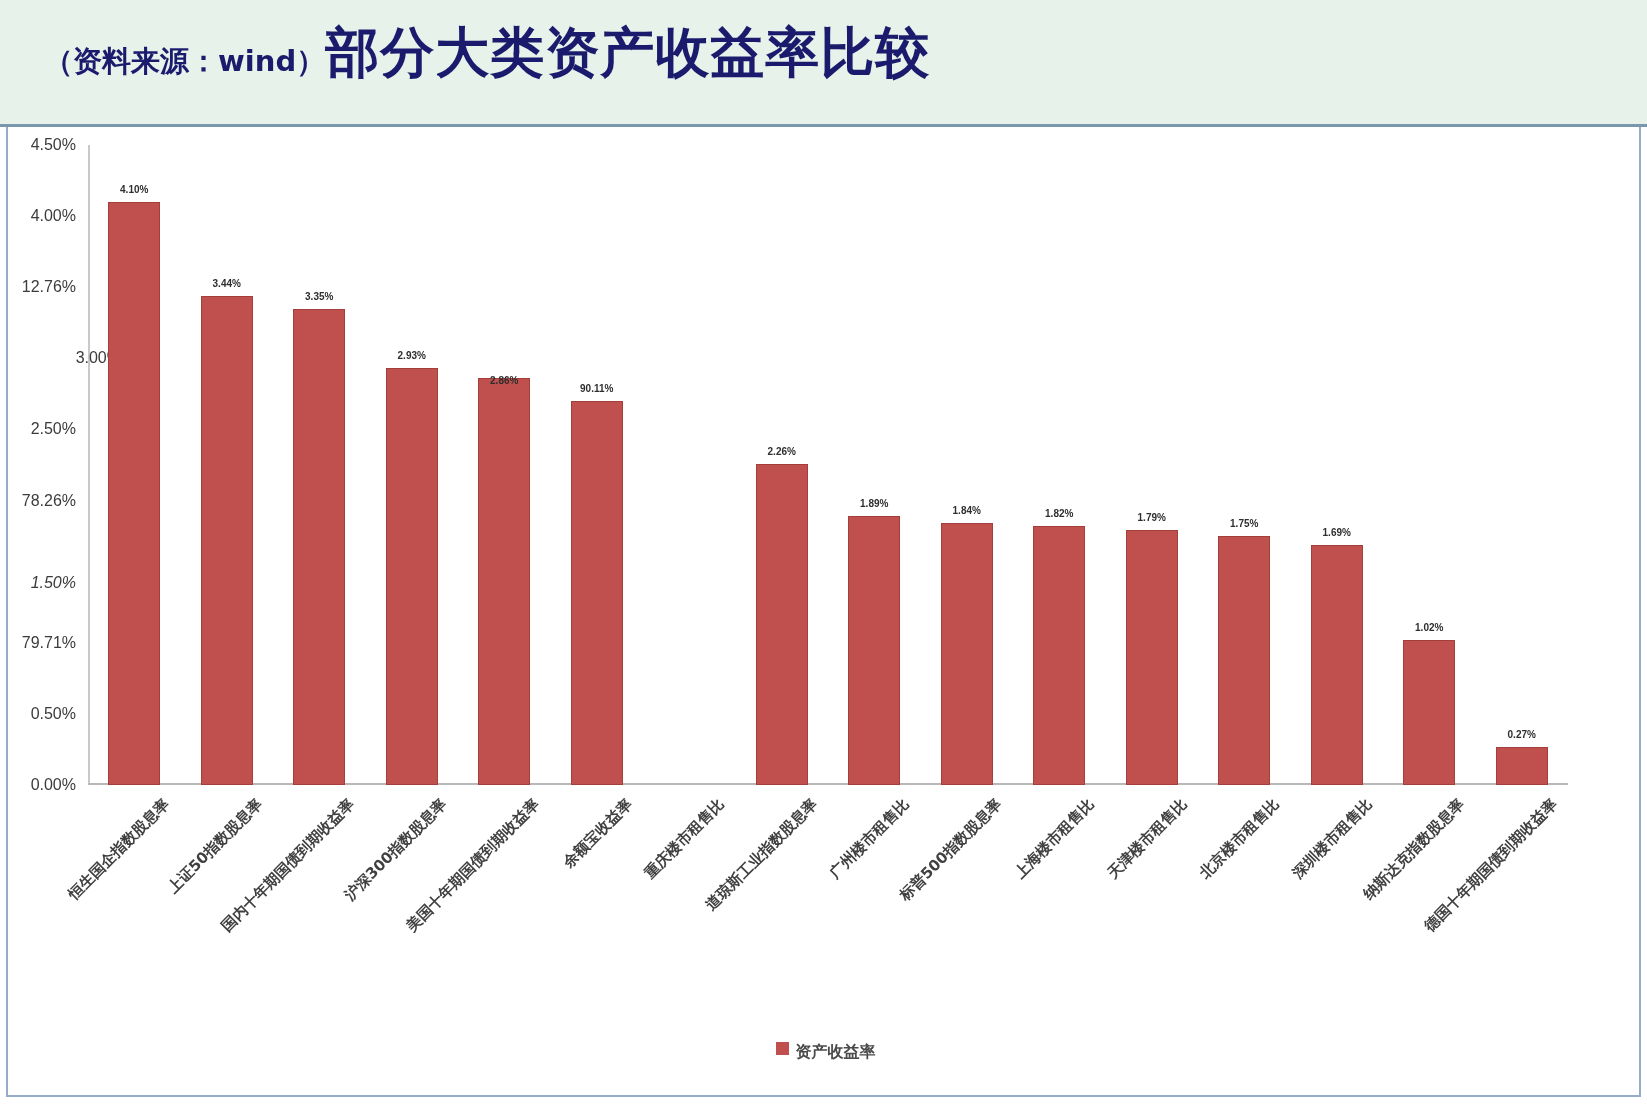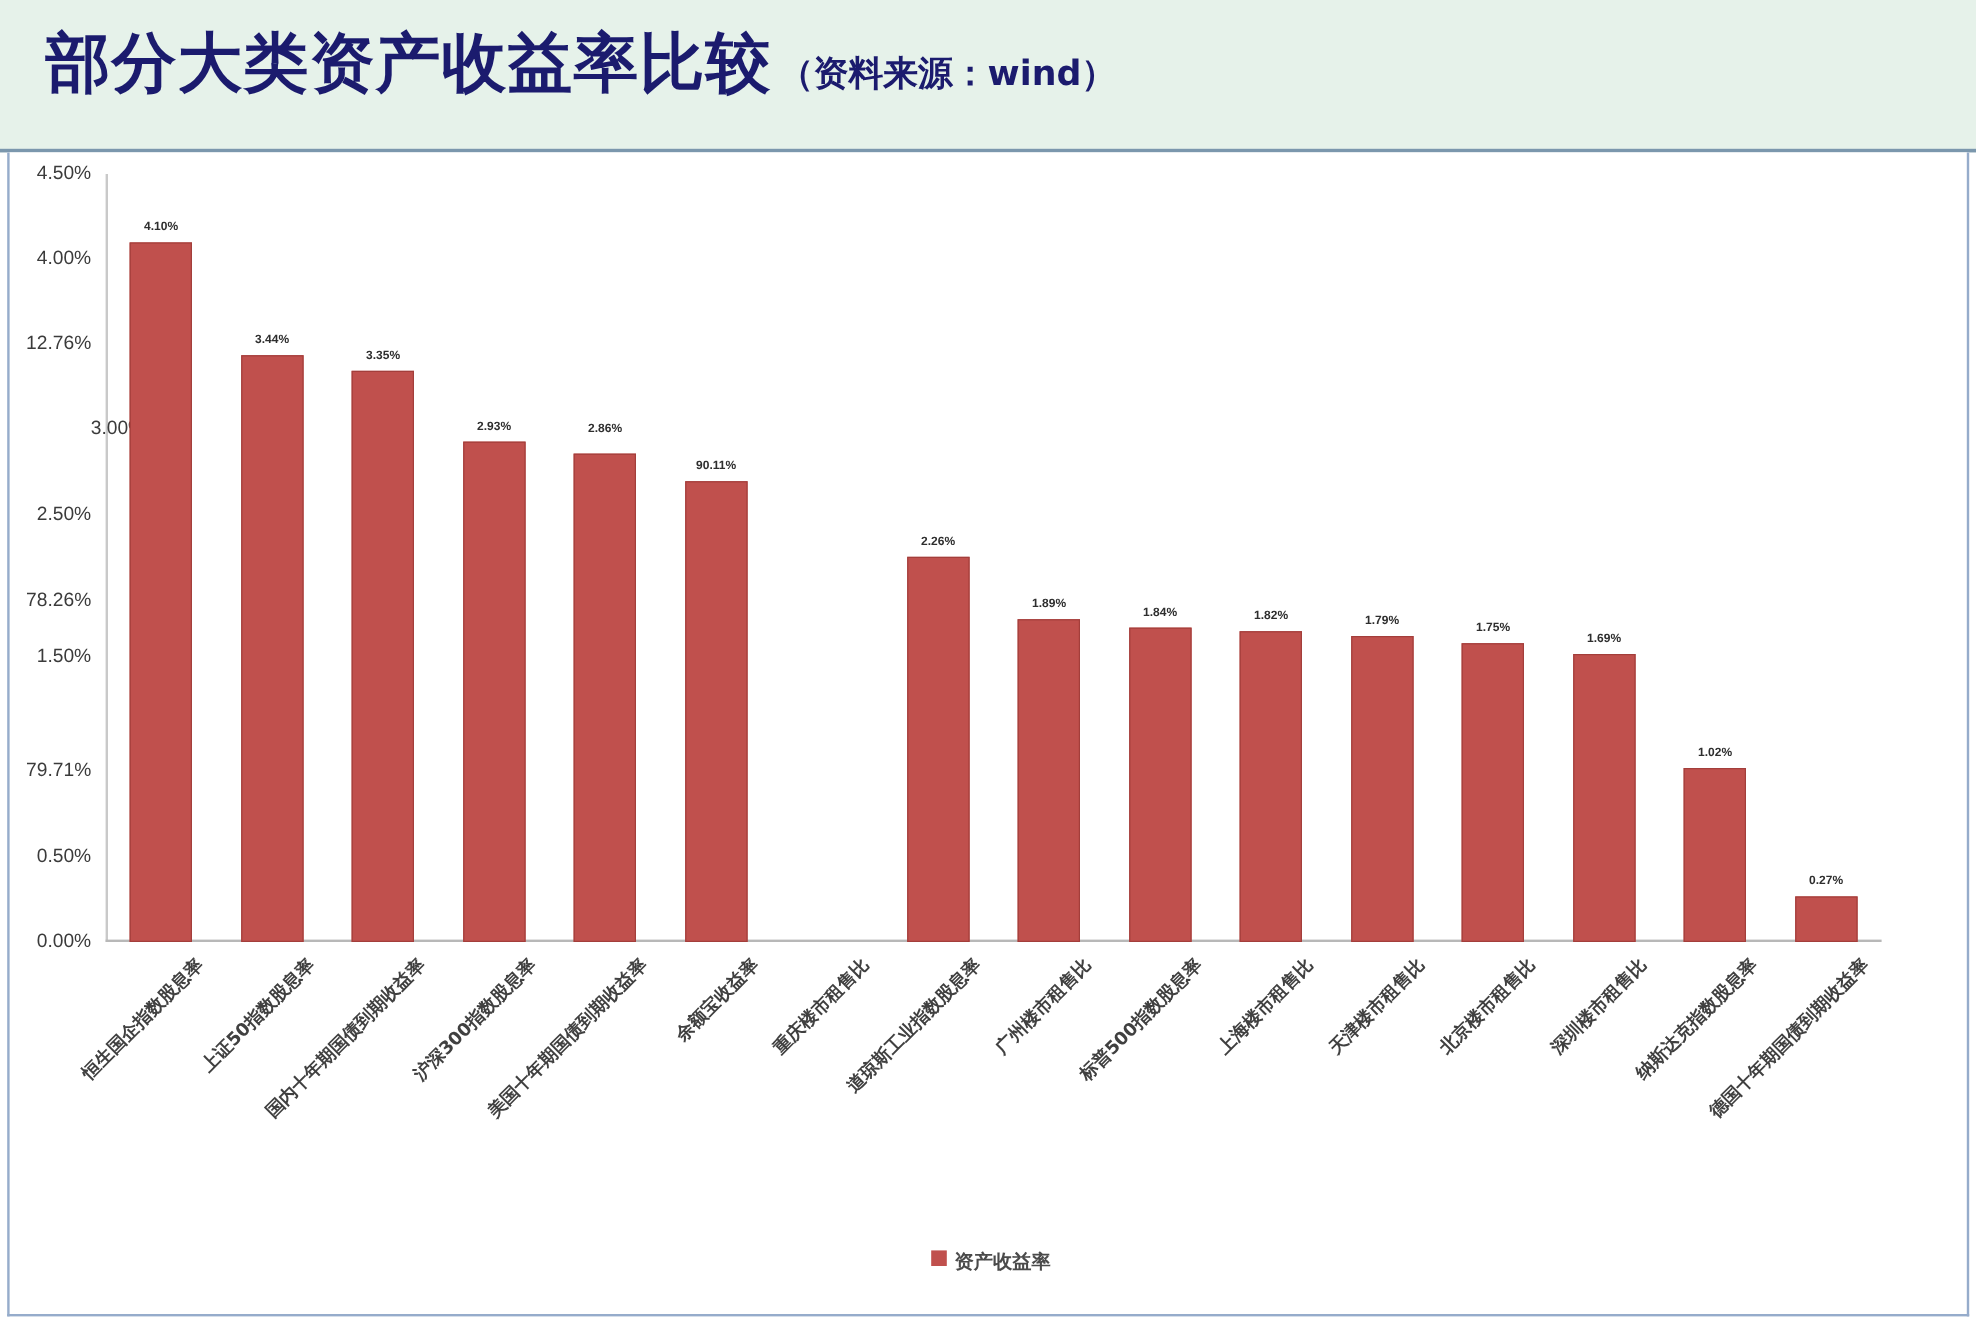--- a/index.html
+++ b/index.html
@@ -177,36 +177,36 @@
     font-size: 16px;
     font-weight: bold;
     color: #4a4a4a;
   }
 </style>
 </head>
 <body>
 
 <div id="header-banner">
   <div id="title-line">
+    <span id="title-source">（资料来源：wind）</span>
     <span id="page-title">部分大类资产收益率比较</span>
-    <span id="title-source">（资料来源：wind）</span>
   </div>
 </div>
 
 <div id="chart-frame">
   <div id="plot-area">
 
     <div id="y-axis-line"></div>
     <div id="x-axis-line"></div>
 
     <div id="y-ticks">
         <div class="y-tick" style="top: 658px;">0.00%</div>
         <div class="y-tick" style="top: 586.889px;">0.50%</div>
         <div class="y-tick" style="top: 515.778px;">79.71%</div>
-        <div class="y-tick" style="top: 421px;">1.50%</div>
+        <div class="y-tick" style="top: 456px; font-style: italic;">1.50%</div>
         <div class="y-tick" style="top: 373.556px;">78.26%</div>
         <div class="y-tick" style="top: 302.444px;">2.50%</div>
         <div class="y-tick" style="top: 231.333px; padding-left: 45px;">3.00%</div>
         <div class="y-tick" style="top: 160.222px;">12.76%</div>
         <div class="y-tick" style="top: 89.1111px;">4.00%</div>
         <div class="y-tick" style="top: 18px;">4.50%</div>
       </div>
 
     <div id="bars-layer">
         <div class="bar-slot" style="left: 1.25px;">
@@ -220,21 +220,21 @@
         <div class="bar-slot" style="left: 186.25px;">
           <div class="bar-rect" style="height: 476.444px; background: rgb(192, 80, 77);"></div>
           <div class="bar-value" style="bottom: 483.444px;">3.35%</div>
         </div>
         <div class="bar-slot" style="left: 278.75px;">
           <div class="bar-rect" style="height: 416.711px; background: rgb(192, 80, 77);"></div>
           <div class="bar-value" style="bottom: 423.711px;">2.93%</div>
         </div>
         <div class="bar-slot" style="left: 371.25px;">
           <div class="bar-rect" style="height: 406.756px; background: rgb(192, 80, 77);"></div>
-          <div class="bar-value" style="bottom: 422px;">2.86%</div>
+          <div class="bar-value" style="bottom: 399px;">2.86%</div>
         </div>
         <div class="bar-slot" style="left: 463.75px;">
           <div class="bar-rect" style="height: 384px; background: rgb(192, 80, 77);"></div>
           <div class="bar-value" style="bottom: 391px;">90.11%</div>
         </div>
         <div class="bar-slot" style="left: 648.75px;">
           <div class="bar-rect" style="height: 321.422px; background: rgb(192, 80, 77);"></div>
           <div class="bar-value" style="bottom: 328.422px;">2.26%</div>
         </div>
         <div class="bar-slot" style="left: 741.25px;">

